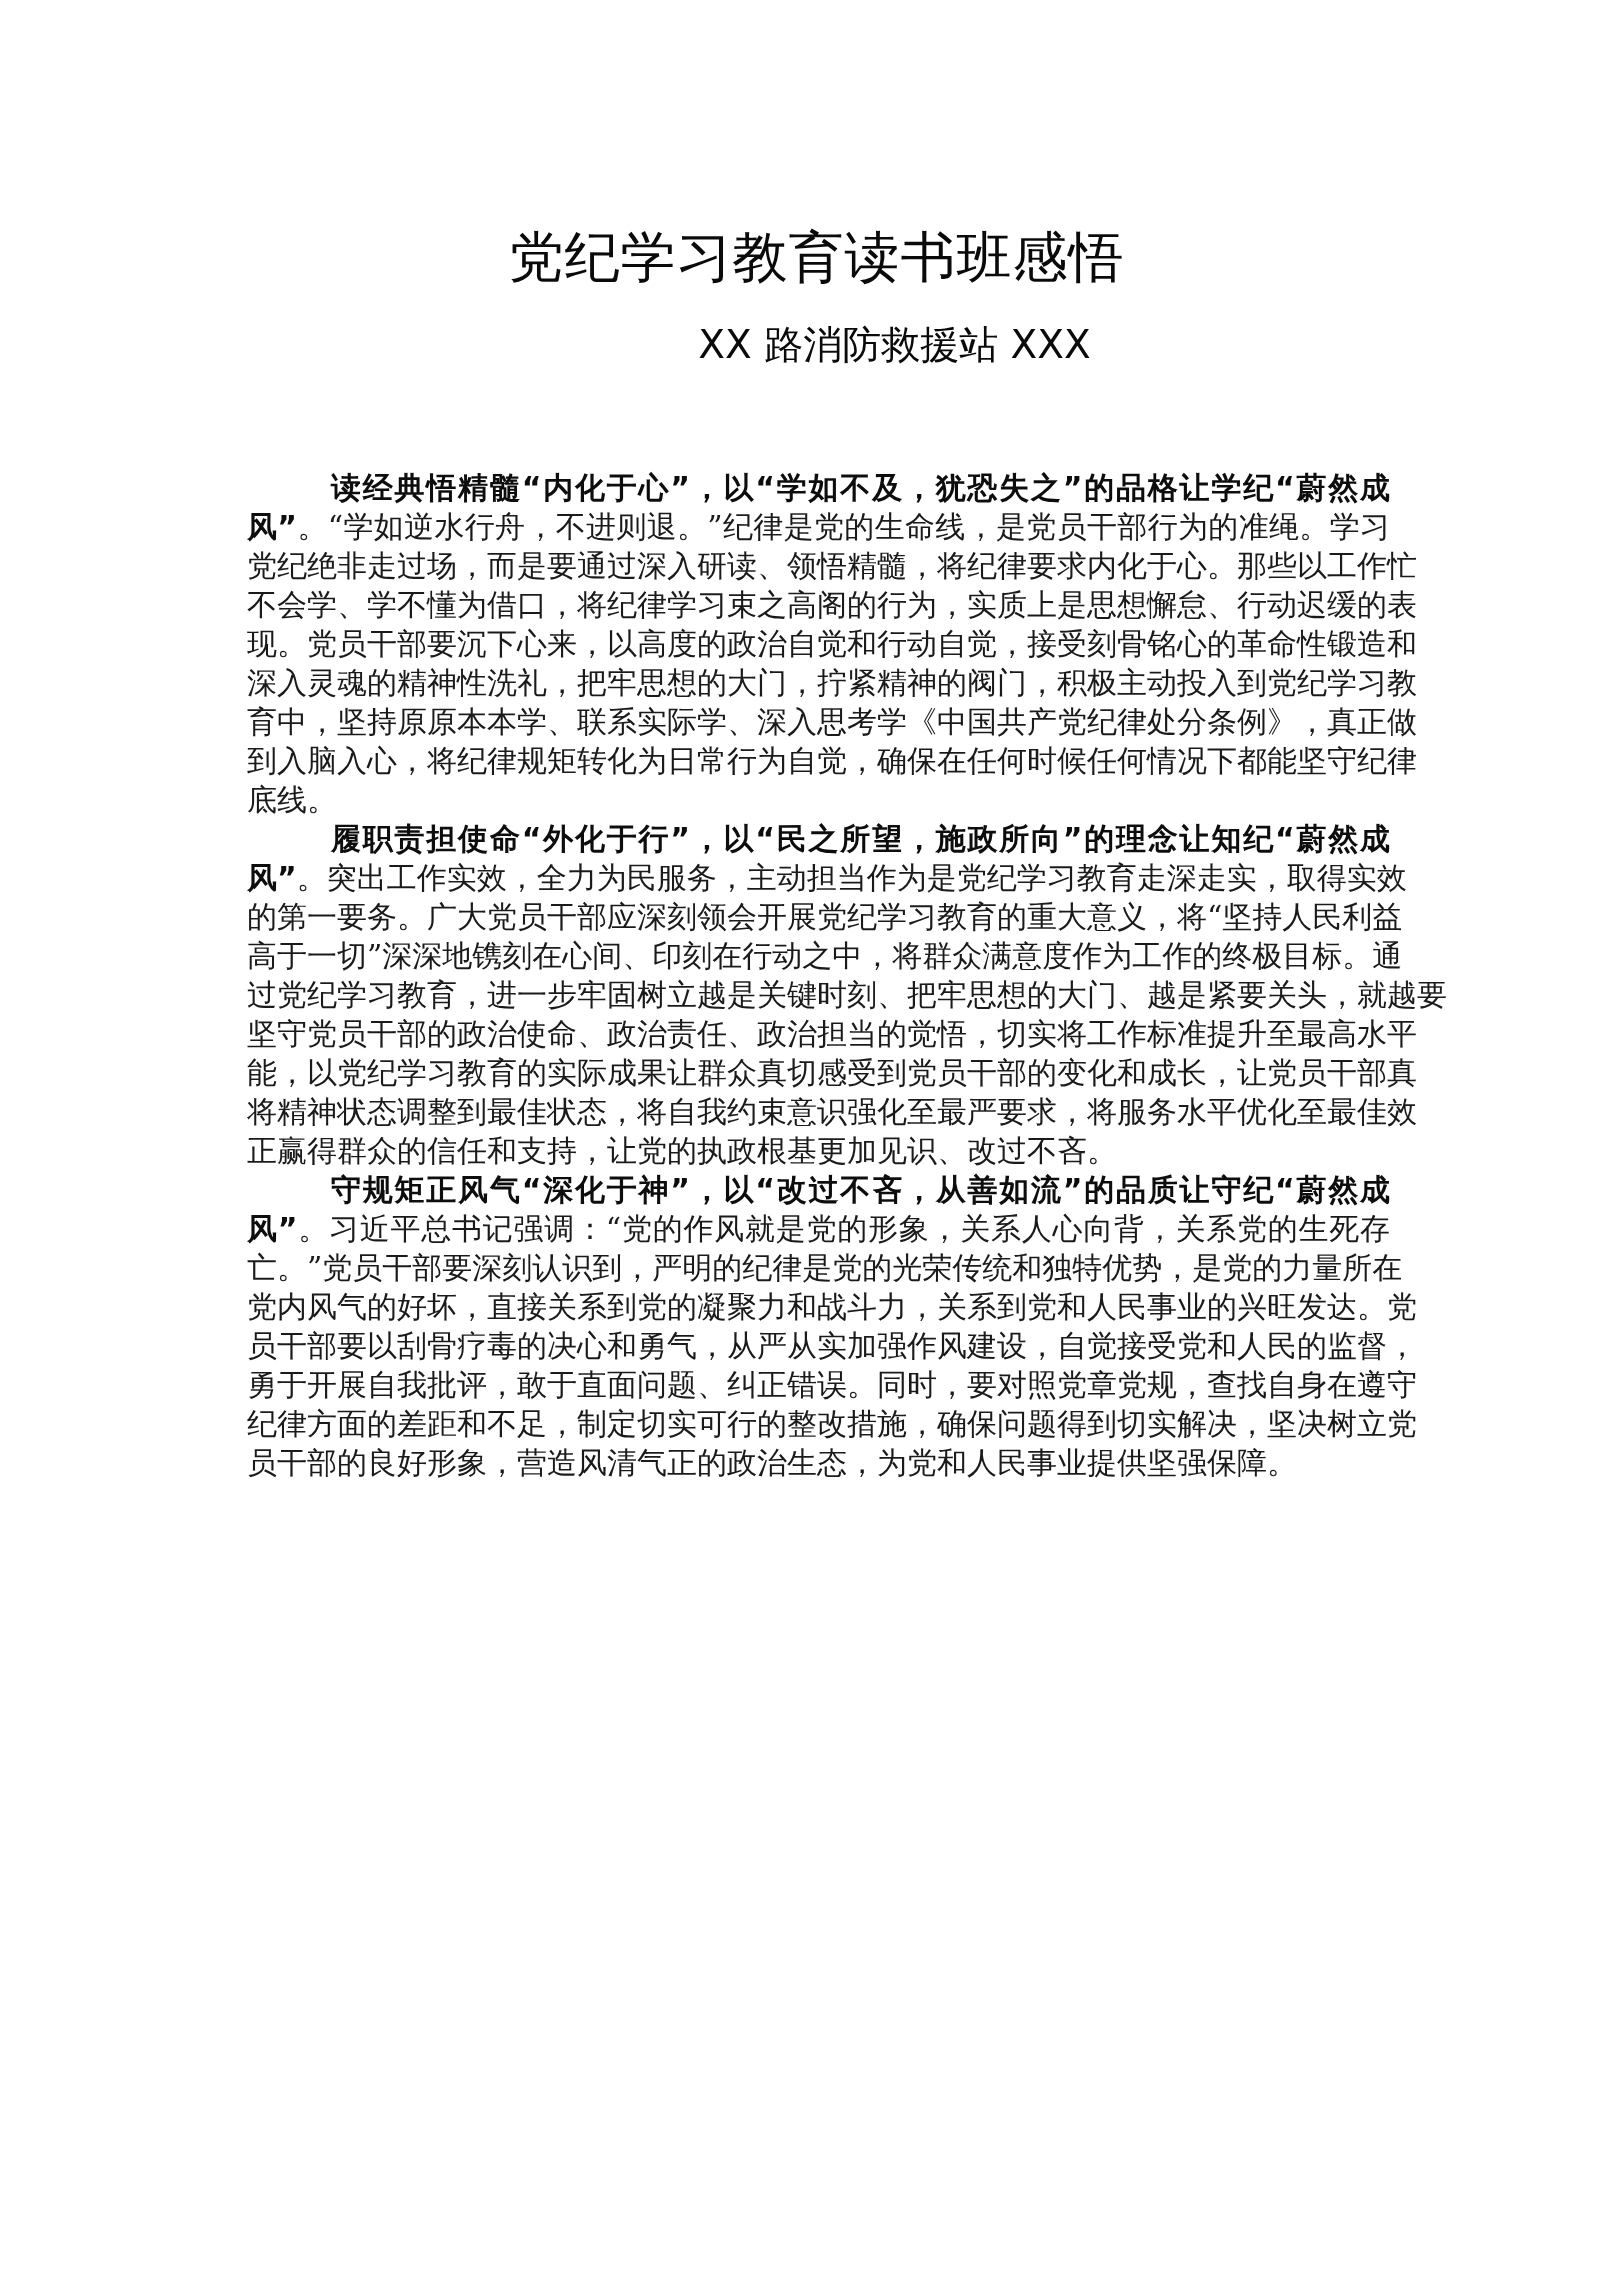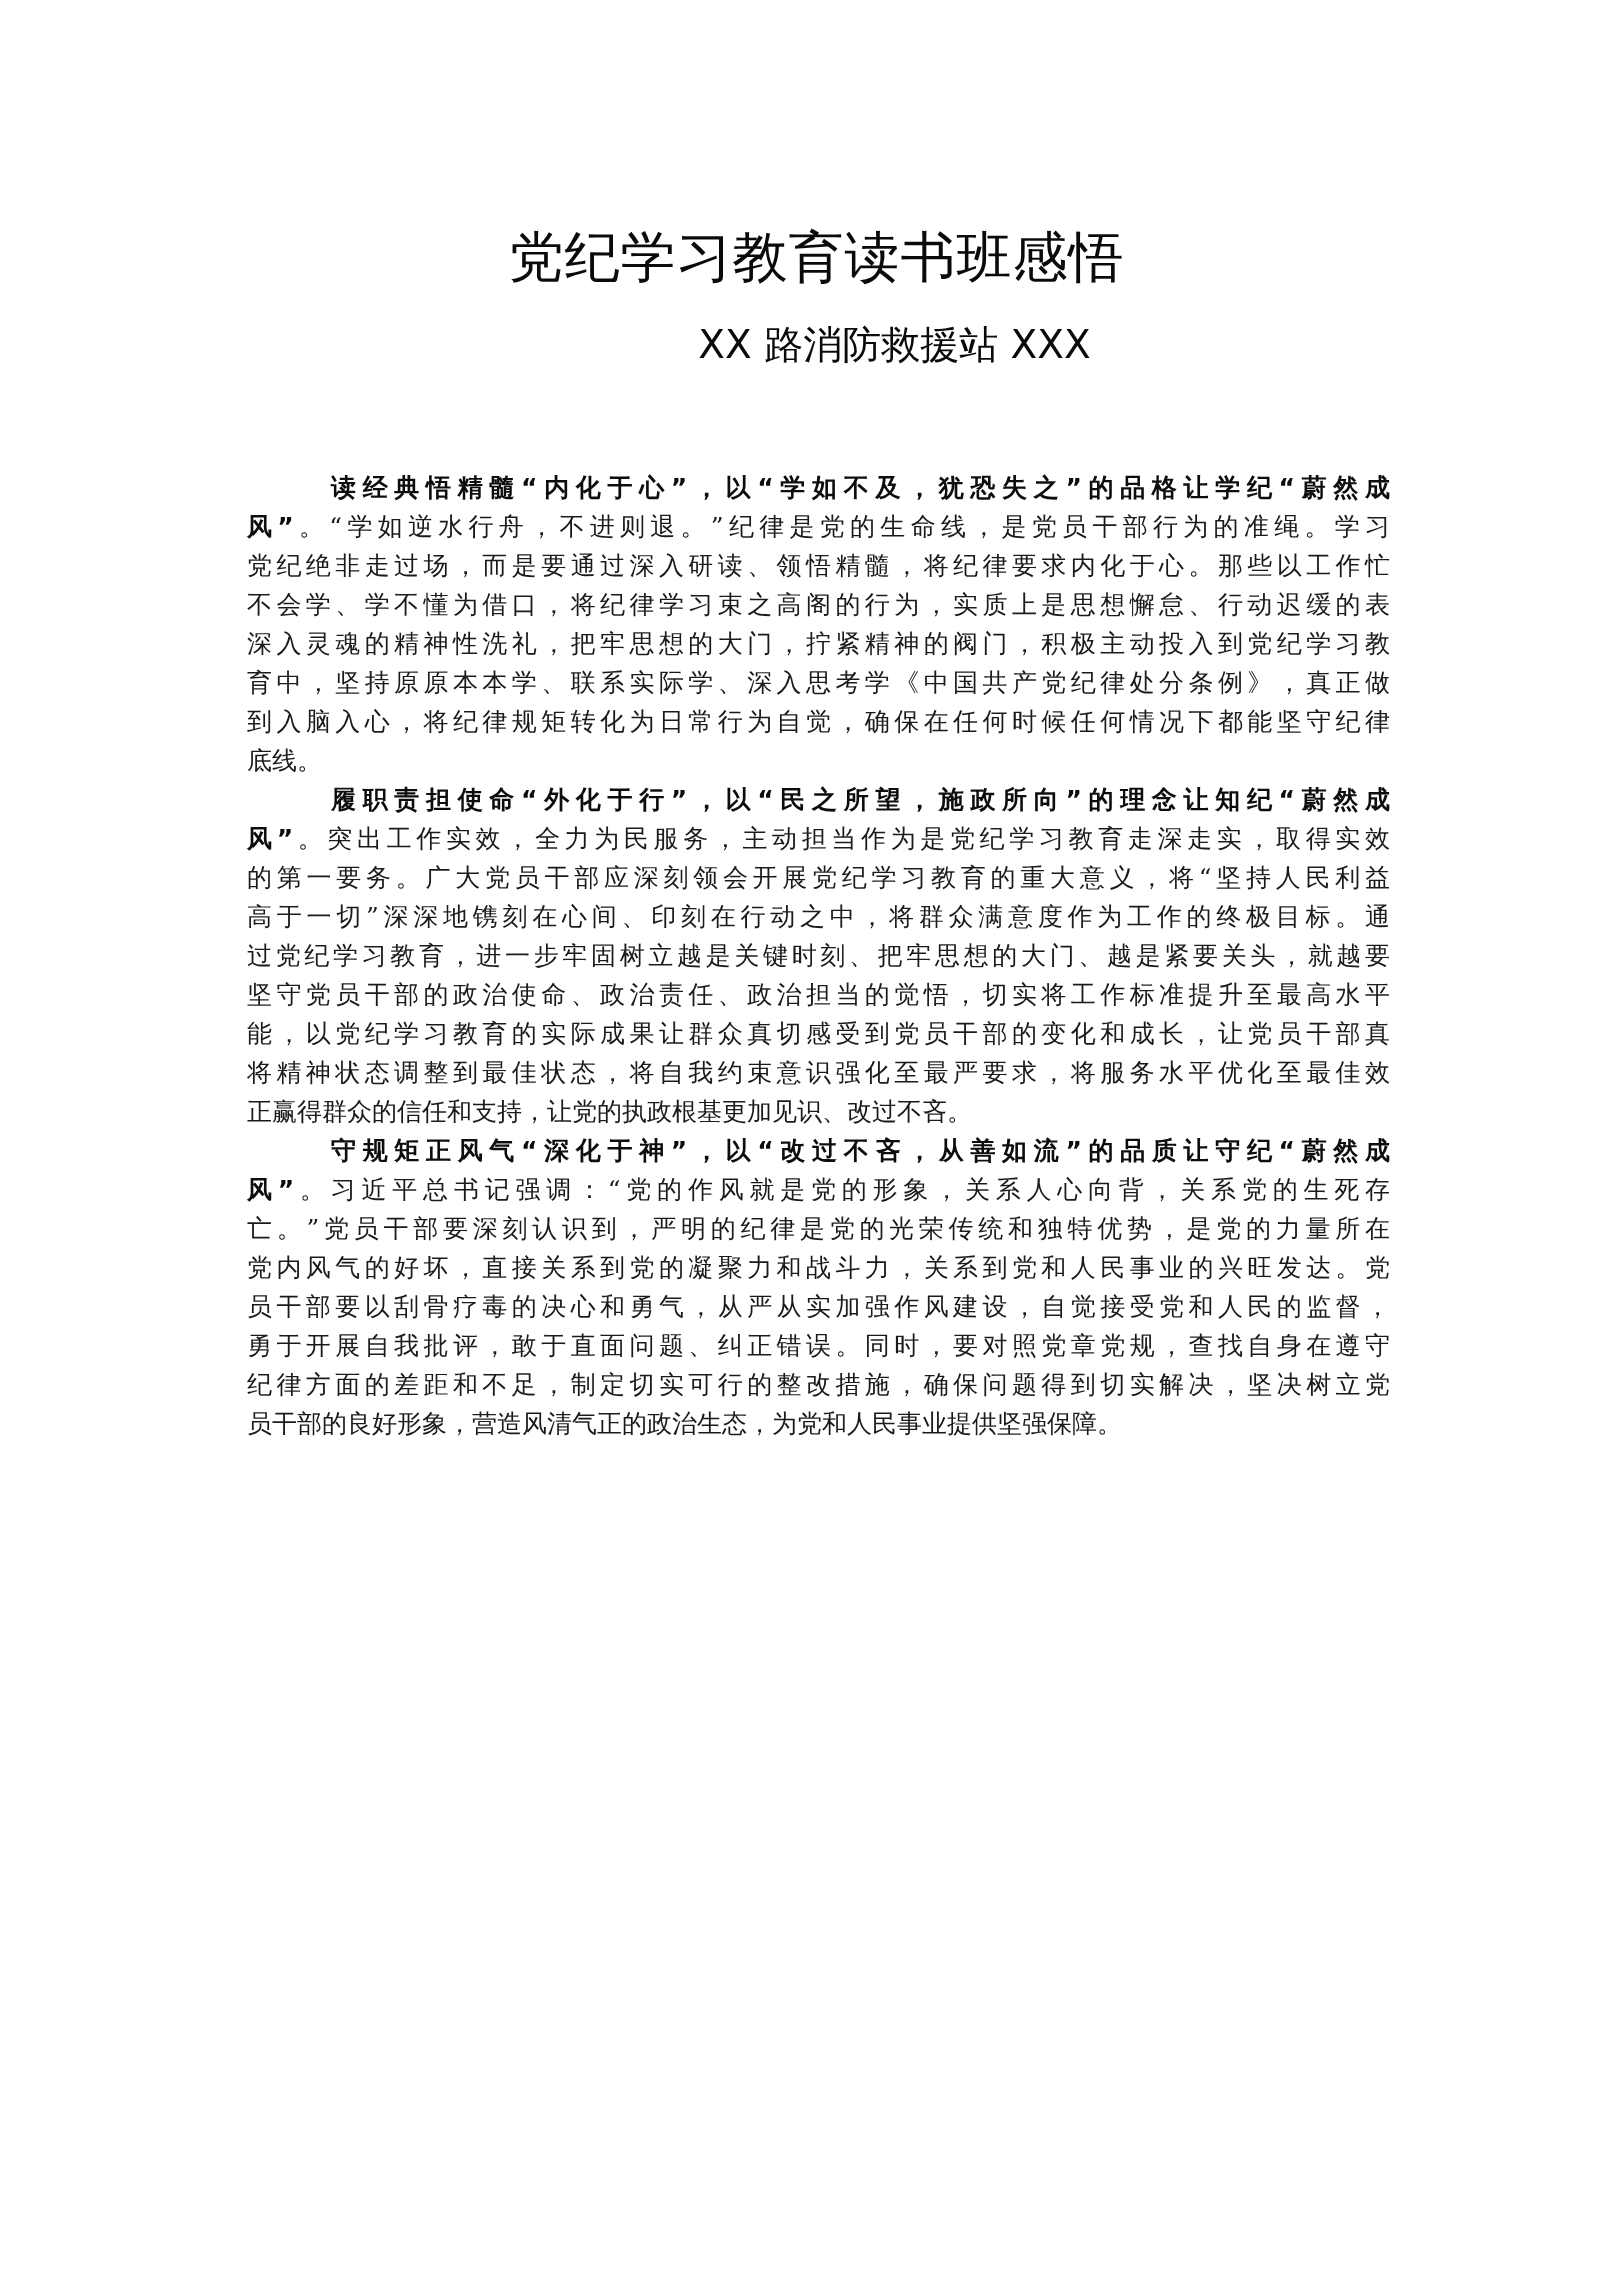--- a/index.html
+++ b/index.html
@@ -49,21 +49,21 @@
   .body {
     position: absolute;
     left: 247px;
     top: 468px;
     width: 1143px;
   }
   .line {
     display: block;
     height: 39px;
     line-height: 39px;
-    font-size: 25px;
+    font-size: 30px;
     white-space: nowrap;
     text-align: justify;
     text-align-last: justify;
     color: #1a1a1a;
     font-family: "DejaVu Serif", "Liberation Serif", serif;
   }
   .line.last {
     text-align-last: left;
   }
   .line.first {
@@ -83,20 +83,21 @@
   <h1 class="title" style="margin:0;">党纪学习教育读书班感悟</h1>
   <div class="subtitle">XX 路消防救援站 XXX</div>
 
   <div class="body">
 
     <div>
       <span class="line first"><span class="lead">读经典悟精髓“内化于心”，以“学如不及，犹恐失之”的品格让学纪“蔚然成</span><span></span></span>
       <span class="line"><span class="lead">风”</span><span>。“学如逆水行舟，不进则退。”纪律是党的生命线，是党员干部行为的准绳。学习</span></span>
       <span class="line">党纪绝非走过场，而是要通过深入研读、领悟精髓，将纪律要求内化于心。那些以工作忙</span>
       <span class="line">不会学、学不懂为借口，将纪律学习束之高阁的行为，实质上是思想懈怠、行动迟缓的表</span>
+      <span class="line">现。党员干部要沉下心来，以高度的政治自觉和行动自觉，接受刻骨铭心的革命性锻造和</span>
       <span class="line">深入灵魂的精神性洗礼，把牢思想的大门，拧紧精神的阀门，积极主动投入到党纪学习教</span>
       <span class="line">育中，坚持原原本本学、联系实际学、深入思考学《中国共产党纪律处分条例》，真正做</span>
       <span class="line">到入脑入心，将纪律规矩转化为日常行为自觉，确保在任何时候任何情况下都能坚守纪律</span>
       <span class="line last">底线。</span>
     </div>
 
     <div>
       <span class="line first"><span class="lead">履职责担使命“外化于行”，以“民之所望，施政所向”的理念让知纪“蔚然成</span><span></span></span>
       <span class="line"><span class="lead">风”</span><span>。突出工作实效，全力为民服务，主动担当作为是党纪学习教育走深走实，取得实效</span></span>
       <span class="line">的第一要务。广大党员干部应深刻领会开展党纪学习教育的重大意义，将“坚持人民利益</span>

